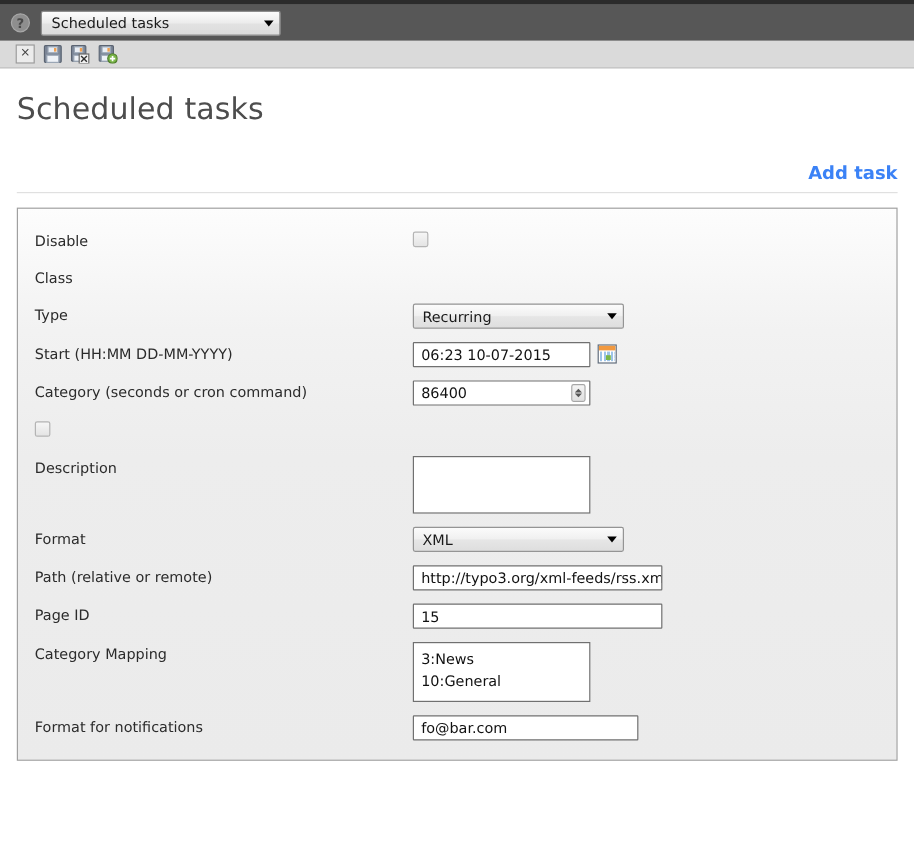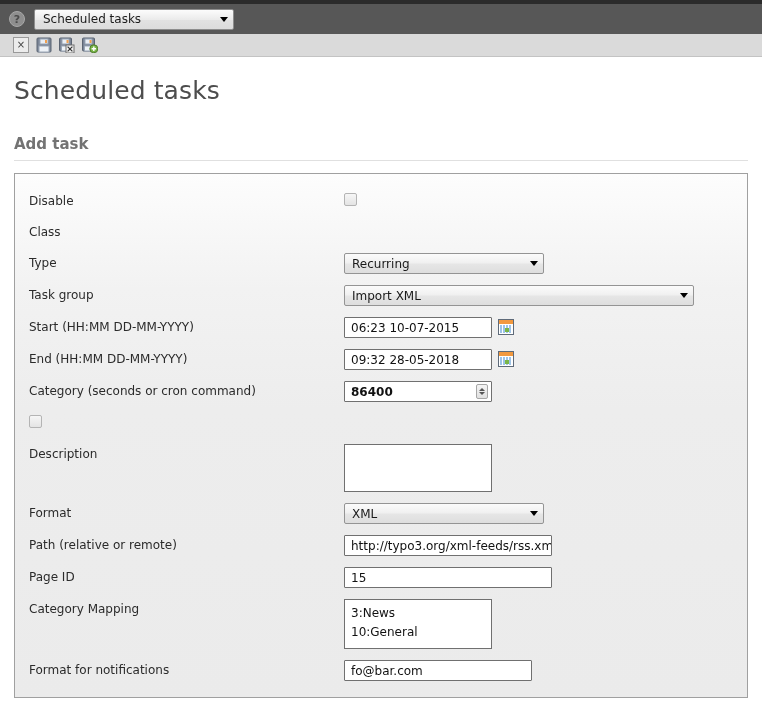--- a/index.html
+++ b/index.html
@@ -107,22 +107,23 @@
   h1.page-title {
     font-size: 25px;
     font-weight: normal;
     color: #4d4d4d;
     margin: 19px 0 0 0;
     letter-spacing: 0.1px;
   }
   h2.section-title {
     font-size: 15px;
     font-weight: bold;
-    color: #737373;
+    color: #3b82f6;
     margin: 30px 0 7px 0;
+    text-align: right;
   }
   .hr {
     height: 1px;
     background: #e0e0e0;
     margin-bottom: 12px;
   }
 
   
   .panel {
     border: 1px solid #a0a0a0;
@@ -173,40 +174,40 @@
     display: flex;
     align-items: center;
     justify-content: space-between;
     padding: 0 5px 0 7px;
     box-sizing: border-box;
     font-size: 12px;
     color: #1a1a1a;
     cursor: pointer;
   }
   .sel-wide { width: 350px; }
-  .sel-mid  { width: 200px; }
+  .sel-mid  { width: 176px; }
 
   
   .inp {
     height: 21px;
     background: #ffffff;
     border: 1px solid #707070;
     border-radius: 1px;
     display: flex;
     align-items: center;
     padding: 0 19px 0 6px;
     box-sizing: border-box;
     font-size: 12px;
     color: #111;
     overflow: hidden;
     white-space: nowrap;
     cursor: text;
   }
   .inp-date  { width: 148px; }
-  .inp-freq  { width: 148px; justify-content: space-between; padding-right: 3px; font-weight: bold; }
+  .inp-freq  { width: 148px; justify-content: space-between; padding-right: 3px; }
   .inp-path  { width: 208px; }
   .inp-pid   { width: 208px; }
   .inp-email { width: 188px; }
 
   .spinner {
     width: 12px;
     height: 15px;
     border: 1px solid #a6a6a6;
     background: linear-gradient(to bottom, #f4f4f4, #e0e0e0);
     border-radius: 2px;
@@ -347,57 +348,35 @@
     <div class="row">
       <div class="lbl">Type</div>
       <div class="ctrl">
         <div class="sel sel-mid">
           <span>Recurring</span>
           <span class="caret"></span>
         </div>
       </div>
     </div>
 
-    <div class="row">
-      <div class="lbl">Task group</div>
-      <div class="ctrl">
-        <div class="sel sel-wide">
-          <span>Import XML</span>
-          <span class="caret"></span>
-        </div>
-      </div>
-    </div>
 
     <div class="row">
       <div class="lbl">Start (HH:MM DD-MM-YYYY)</div>
       <div class="ctrl">
         <div class="inp inp-date">
           <span>06:23 10-07-2015</span>
         </div>
         <div class="cal-icon">
           <div class="hdr"></div>
             <div class="grid"></div>
             <div class="dot"></div>
         </div>
       </div>
     </div>
 
-    <div class="row">
-      <div class="lbl">End (HH:MM DD-MM-YYYY)</div>
-      <div class="ctrl">
-        <div class="inp inp-date">
-          <span>09:32 28-05-2018</span>
-        </div>
-        <div class="cal-icon">
-          <div class="hdr"></div>
-            <div class="grid"></div>
-            <div class="dot"></div>
-        </div>
-      </div>
-    </div>
 
     <div class="row">
       <div class="lbl">Category (seconds or cron command)</div>
       <div class="ctrl">
         <div class="inp inp-freq">
           <span>86400</span>
           <span class="spinner">
             <i class="up"></i>
               <i class="down"></i>
           </span>

